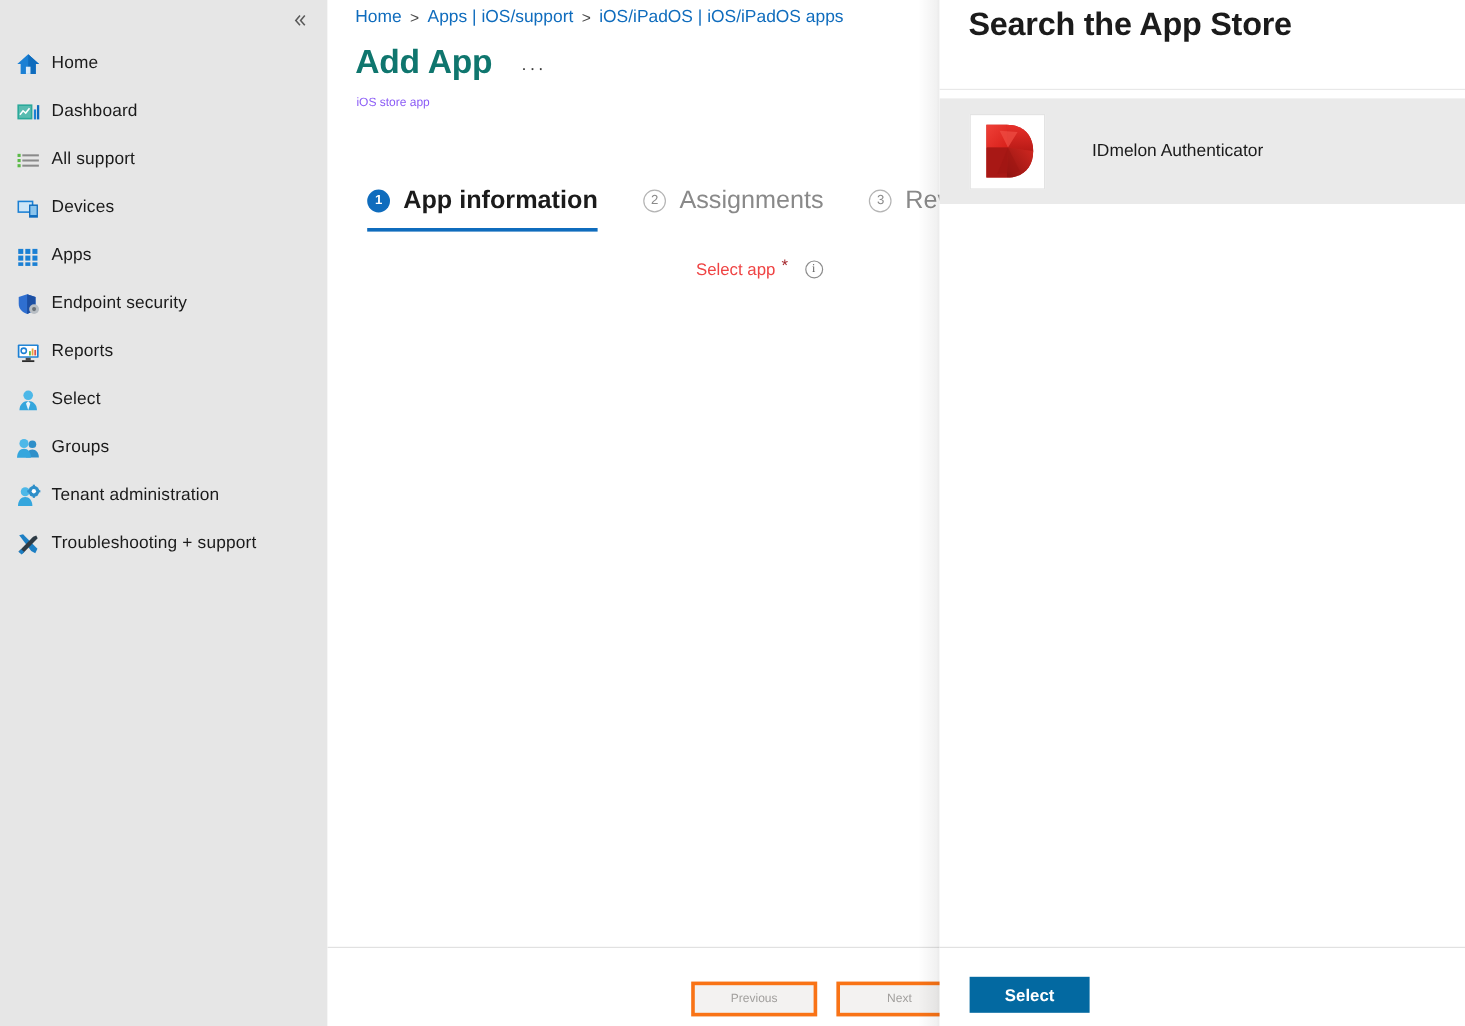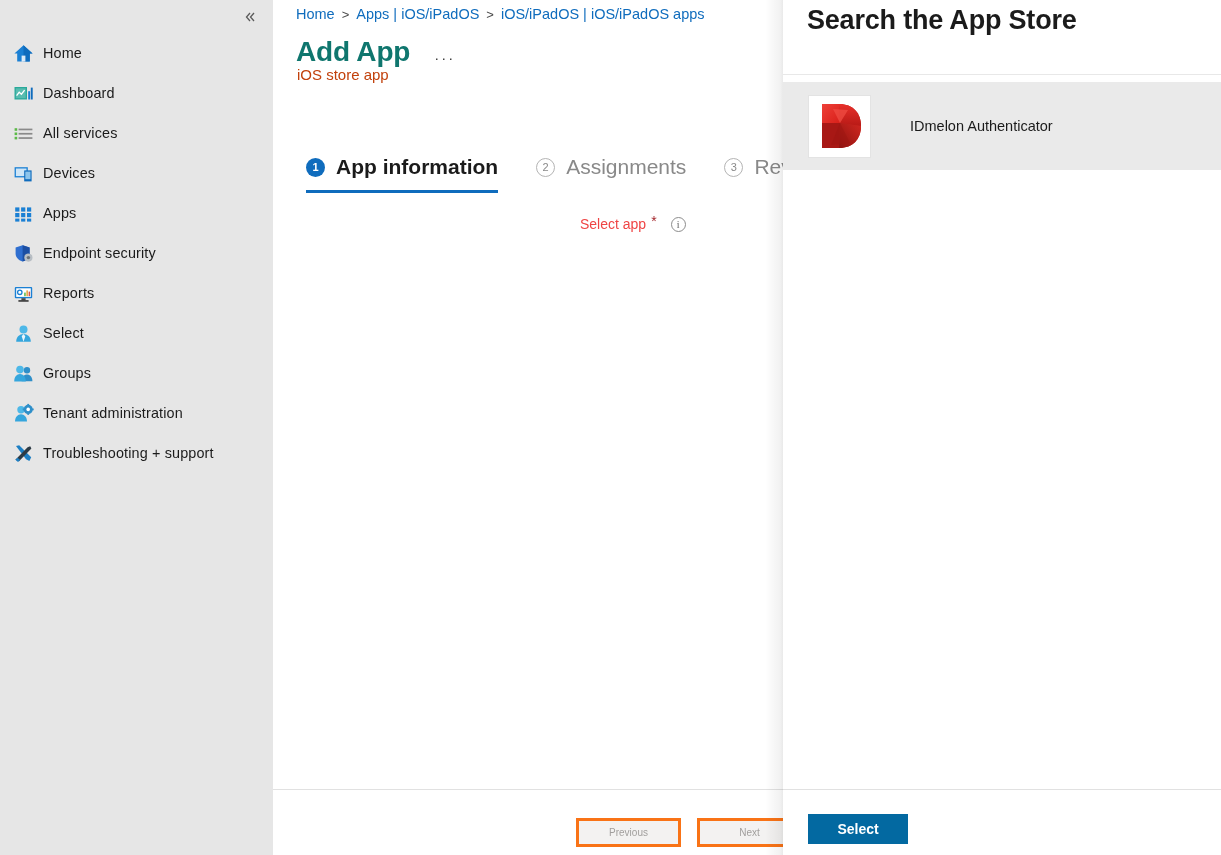--- a/index.html
+++ b/index.html
@@ -65,22 +65,22 @@
   .page-title {
     font-size: 28px; font-weight: bold; color: #0f766e;
     letter-spacing: -0.2px;
   }
   .ellipsis-btn {
     margin-left: 24px; margin-top: 10px;
     color: #3b3b3b; font-size: 15px; letter-spacing: 2px;
     cursor: pointer; line-height: 1;
   }
   .subtitle {
-    position: absolute; left: 24px; top: 66px;
-    font-size: 15px; color: #c2410c;
+    position: absolute; left: 24px; top: 80px;
+    font-size: 10px; color: #8b5cf6;
   }
 
   
   .tabs {
     position: absolute; left: 33px; top: 155px;
     display: flex; align-items: flex-start;
     white-space: nowrap;
   }
   .tab {
     display: flex; align-items: center;
@@ -234,21 +234,21 @@
         <span class="nav-icon">
           <svg width="21" height="21" viewBox="0 0 21 21">
             <rect x="1.6" y="5.2" width="2.6" height="2.6" fill="#5bba47"></rect>
             <rect x="1.6" y="9.5" width="2.6" height="2.6" fill="#5bba47"></rect>
             <rect x="1.6" y="13.8" width="2.6" height="2.6" fill="#5bba47"></rect>
             <rect x="5.6" y="5.6" width="13.8" height="1.7" fill="#8a8a8a"></rect>
             <rect x="5.6" y="9.9" width="13.8" height="1.7" fill="#8a8a8a"></rect>
             <rect x="5.6" y="14.2" width="13.8" height="1.7" fill="#8a8a8a"></rect>
           </svg>
         </span>
-        <span class="nav-label">All services</span>
+        <span class="nav-label">All support</span>
       </div>
 
       <div class="nav-item">
         <span class="nav-icon">
           <svg width="21" height="21" viewBox="0 0 21 21">
             <rect x="1.6" y="4.2" width="13.2" height="10.2" fill="#1b80d4"></rect>
             <rect x="2.9" y="5.5" width="10.6" height="7.6" fill="#cfe6f7"></rect>
             <rect x="11.2" y="7.4" width="7.4" height="11" fill="#0f6cbd"></rect>
             <rect x="12.3" y="8.6" width="5.2" height="7.6" fill="#8bc4ec"></rect>
           </svg>
@@ -352,21 +352,21 @@
       </div>
 
     </div>
   </div>
 
   <div class="main">
 
     <div class="breadcrumb">
       <span class="crumb">Home</span>
       <span class="crumb-sep">&gt;</span>
-      <span class="crumb">Apps | iOS/iPadOS</span>
+      <span class="crumb">Apps | iOS/support</span>
       <span class="crumb-sep">&gt;</span>
       <span class="crumb">iOS/iPadOS | iOS/iPadOS apps</span>
     </div>
 
     <div class="title-row">
       <span class="page-title">Add App</span>
       <span class="ellipsis-btn">···</span>
     </div>
 
     <div class="subtitle">iOS store app</div>

